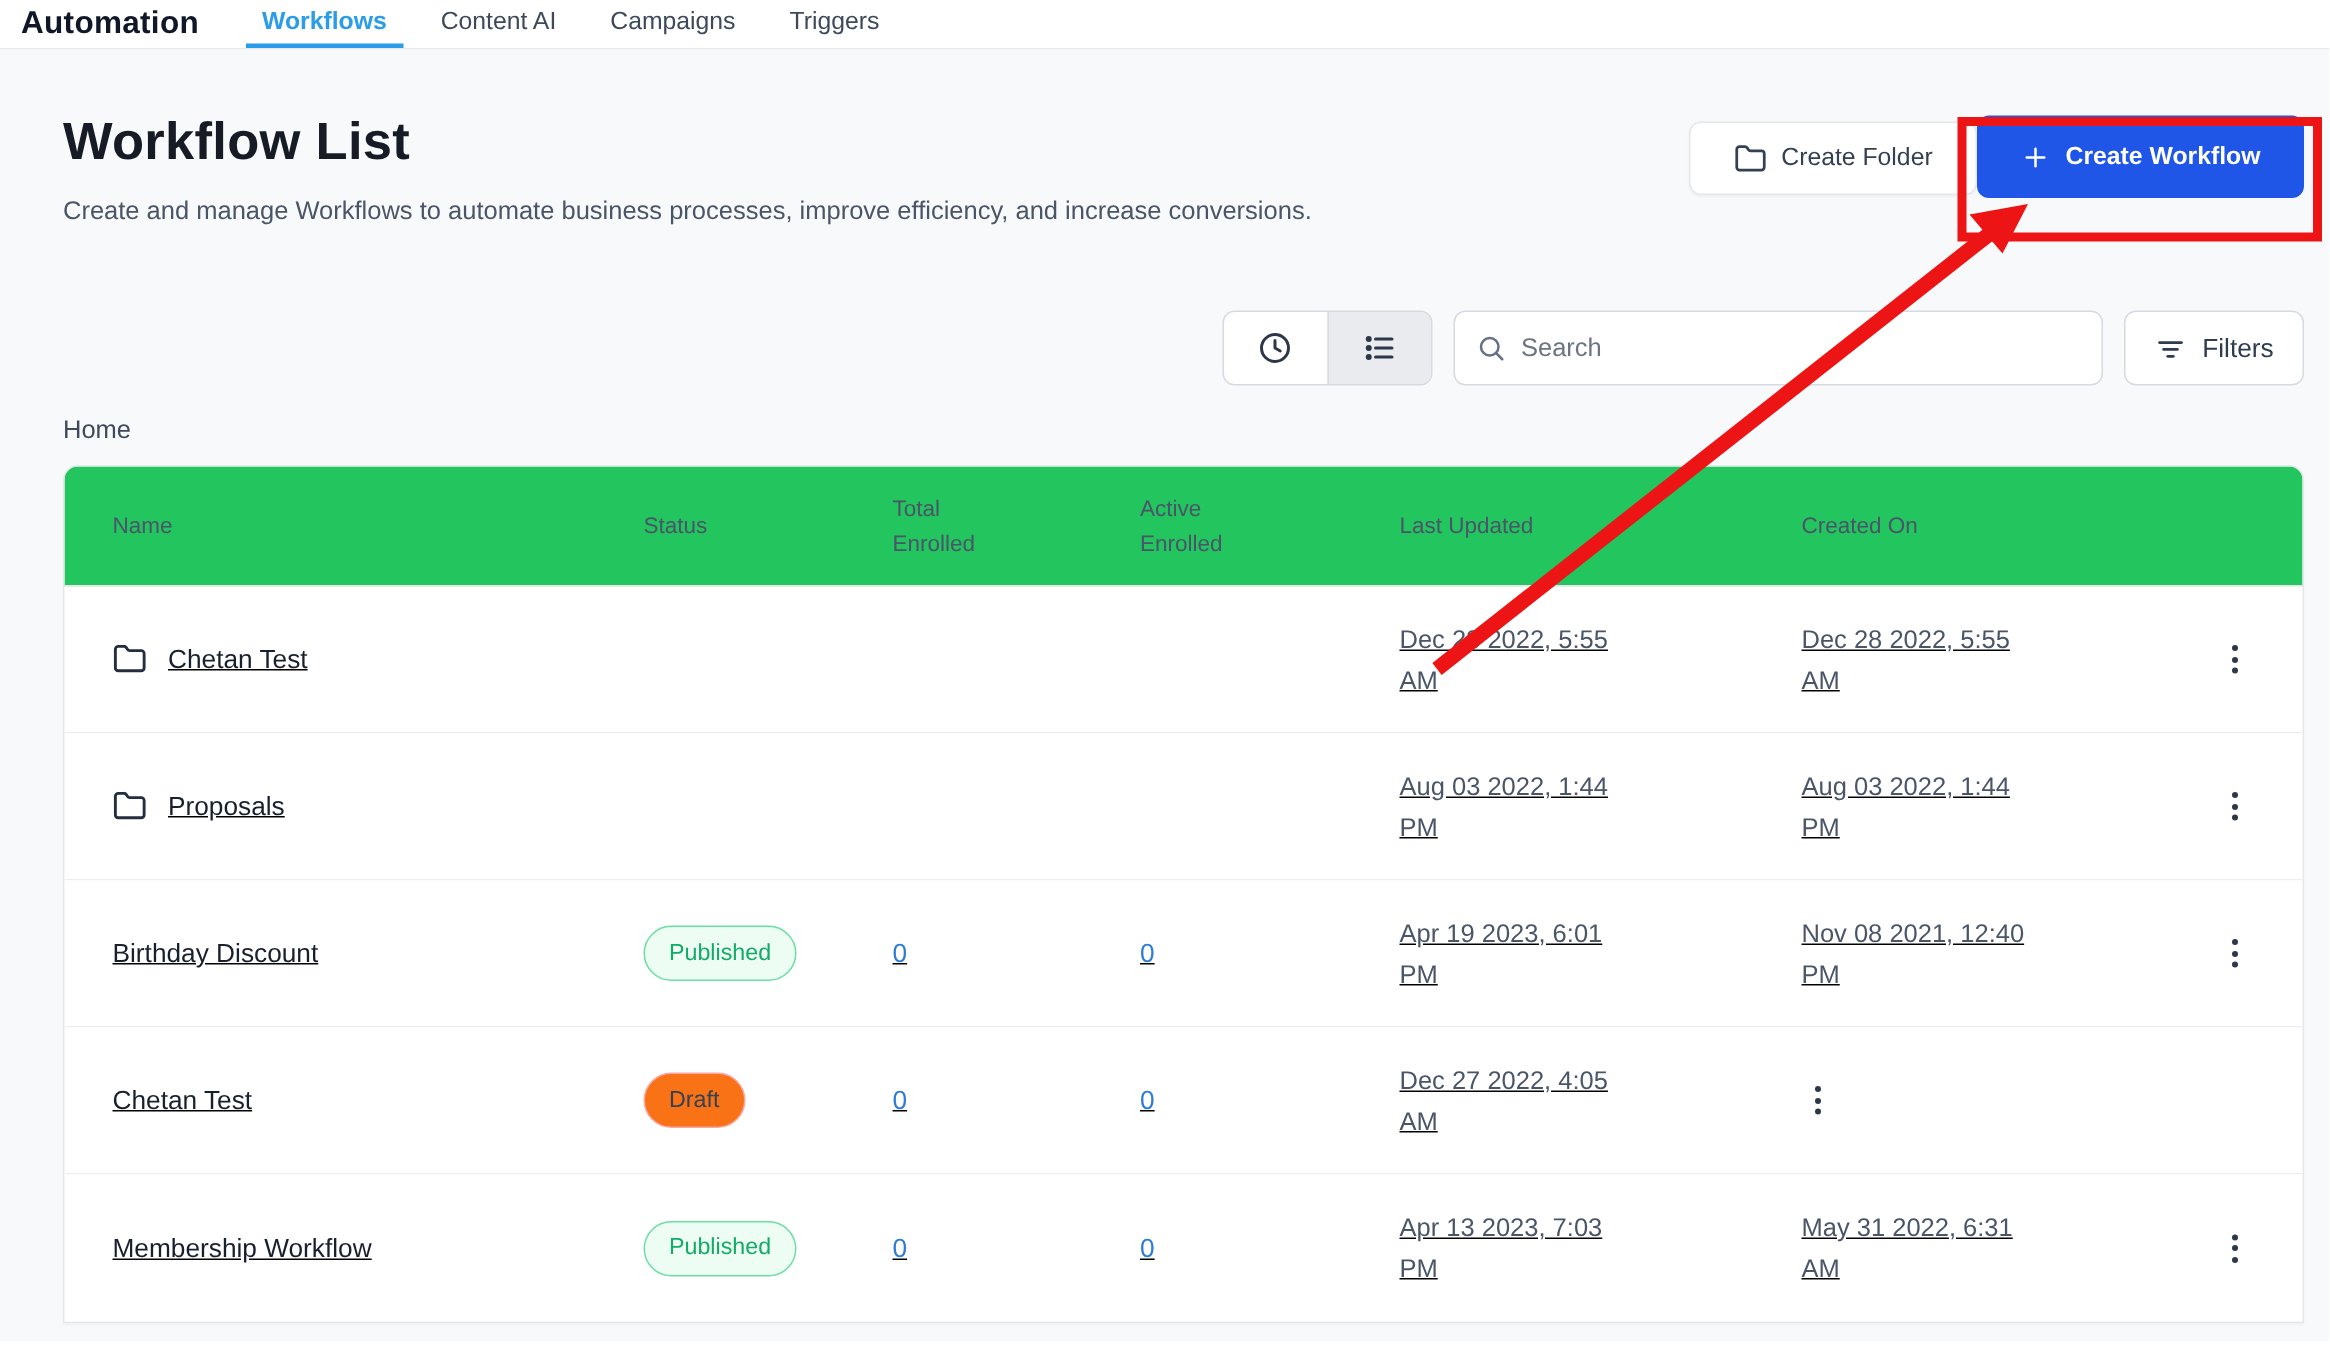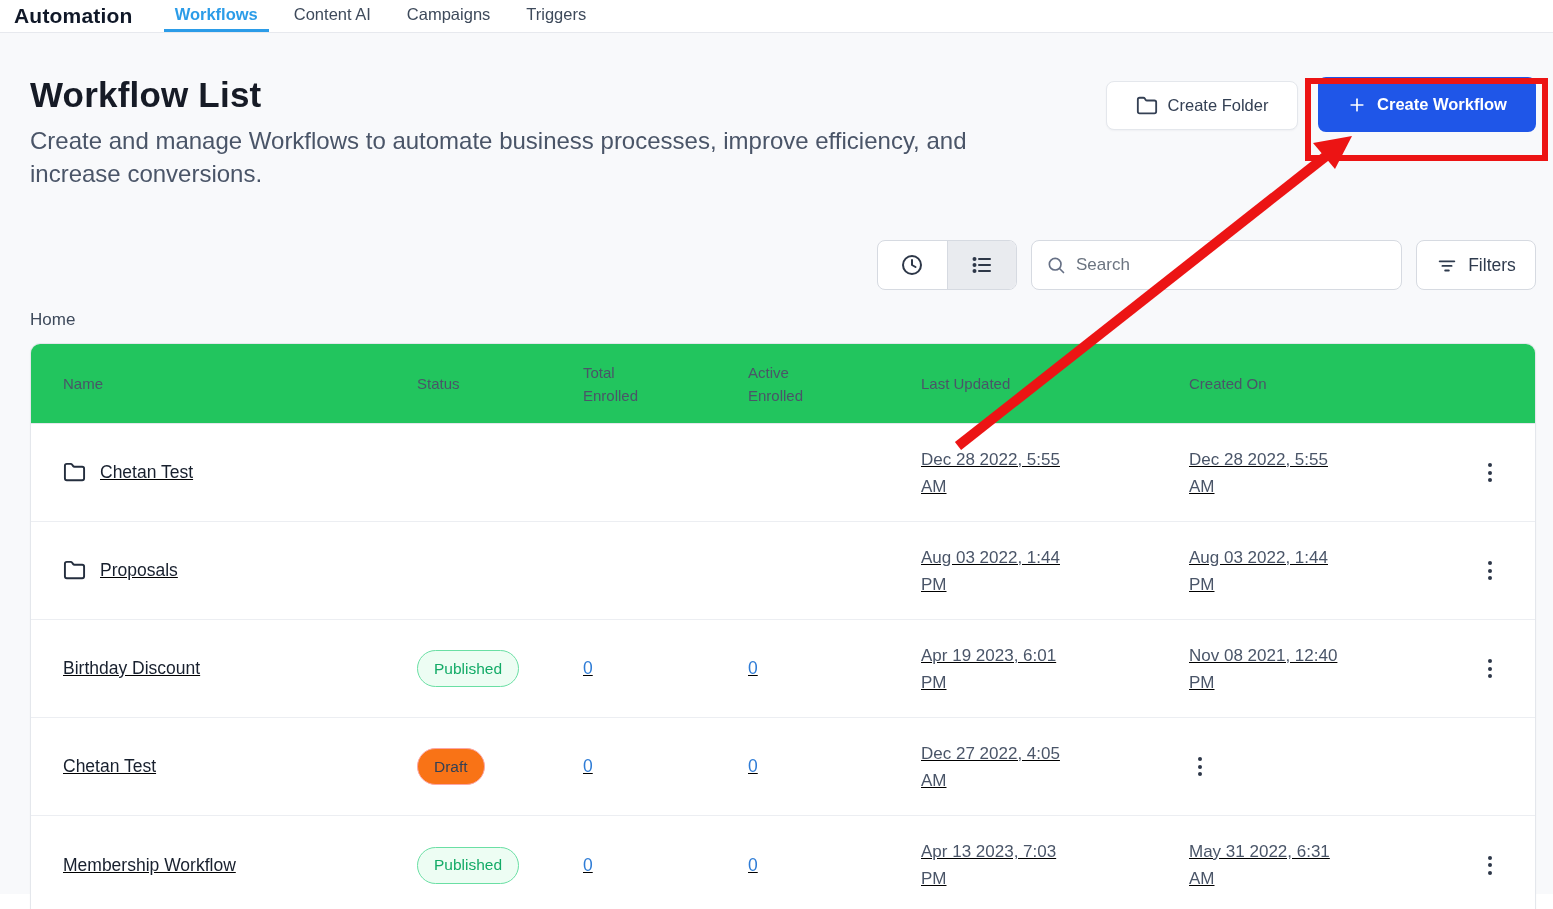--- a/index.html
+++ b/index.html
@@ -10,41 +10,41 @@
   .topbar { height:33px; background:#fff; display:flex; align-items:stretch;
     border-bottom:1px solid #e7e9ee; position:relative; z-index:2; }
   .app-title { font-size:21px; font-weight:700; color:#101828; align-self:center;
     padding-left:14px; letter-spacing:.2px; }
   .tabs { display:flex; margin-left:31px; }
   .tab { display:flex; align-items:center; padding:0 11px; margin:0 14px 0 0;
     font-size:16.5px; color:#3e4a5b; cursor:pointer; border-bottom:3px solid transparent;text-align:right; }
   .tab.active { color:#2b9ce8; border-bottom-color:#2b9ce8; font-weight:600; }
 
   
-  .content { height:861px; background:#f8f9fb; padding:0 17px 0 30px; position:relative; }
+  .content { height:861px; background:#f8f9fb; padding:0 17px 0 42px; position:relative; }
 
   .page-header { position:relative; padding-top:42px; }
   h1.page-title { font-size:35px; font-weight:700; color:#161b26; letter-spacing:.2px; }
-  .page-desc { margin-top:9px; font-size:24px; line-height:33px; color:#4a5568; max-width:1000px; }
-
-  .header-actions { position:absolute; top:44px; right:0; display:flex; gap:20px; align-items:flex-start; }
+  .page-desc { margin-top:9px; font-size:17px; line-height:33px; color:#4a5568; max-width:1000px; }
+
+  .header-actions { position:absolute; top:44px; right:0; display:flex; gap:0; align-items:flex-start; }
   .btn { display:flex; align-items:center; justify-content:center; gap:10px;
     border-radius:8px; font-size:16.5px; cursor:pointer; }
   .btn-secondary { background:#fff; border:1px solid #e4e7ec; color:#344054; height:49px; width:192px;
     box-shadow:0 1px 2px rgba(16,24,40,.04); margin-top:4px; }
   .btn-primary { border:none; color:#fff; height:55px; width:218px; font-weight:600; }
 
   
   .toolbar { margin-top:50px; display:flex; justify-content:flex-end; align-items:center; gap:14px; }
   .segmented { display:flex; height:50px; width:140px; border:1px solid #d6dae1; border-radius:8px;
     overflow:hidden; background:#fff; }
   .segment { flex:1; display:flex; align-items:center; justify-content:center; cursor:pointer; }
   .segment + .segment { border-left:1px solid #d6dae1; }
   .segment.dim { background:#e9ebef; }
-  .search-box { width:371px; height:50px; background:#fff; border:1px solid #d6dae1; border-radius:8px;
+  .search-box { width:433px; height:50px; background:#fff; border:1px solid #d6dae1; border-radius:8px;
     display:flex; align-items:center; padding:0 14px; gap:10px; }
   .search-box input { border:none; outline:none; flex:1; font-size:17px; color:#344054;
     font-family:"Liberation Sans", sans-serif; background:transparent; }
   .search-box input::placeholder { color:#6b7480; }
   .btn-filters { background:#fff; border:1px solid #d6dae1; color:#2f3b4e; height:50px; width:120px; font-size:17.5px; }
 
   
   .breadcrumb { margin-top:20px; font-size:17px; color:#3e4a5b; }
 
   

